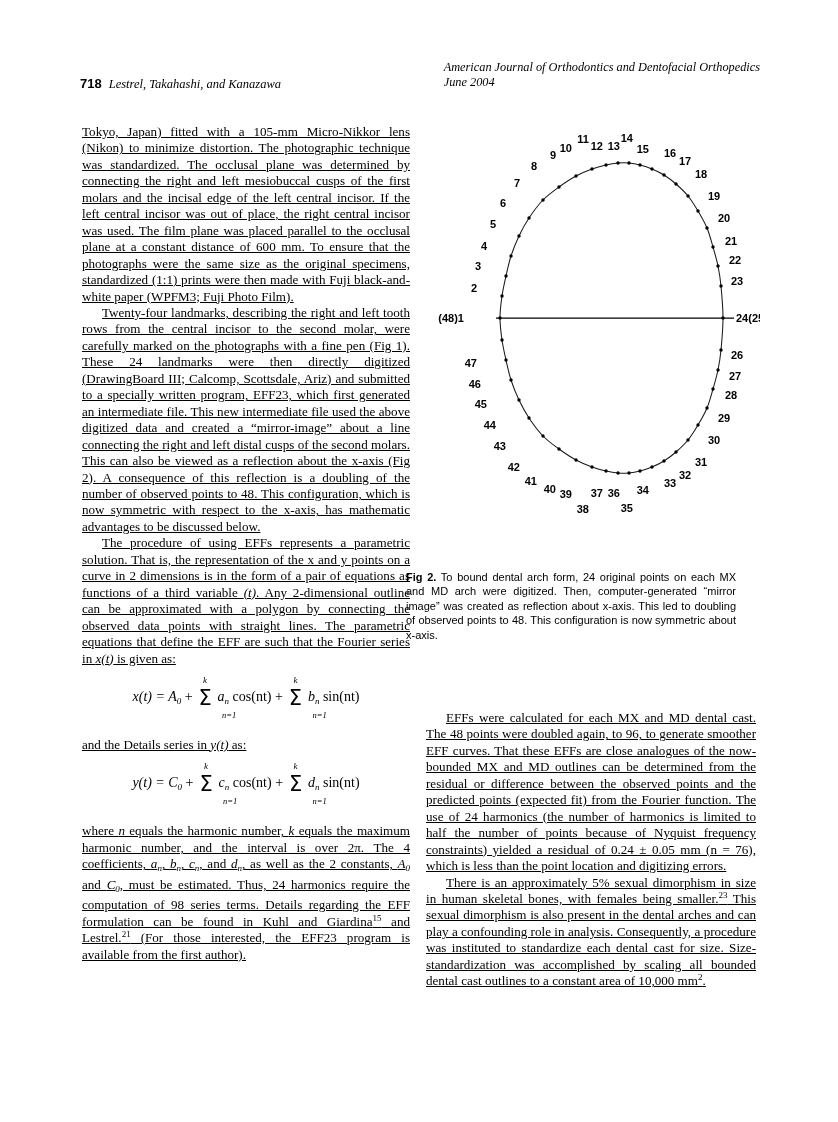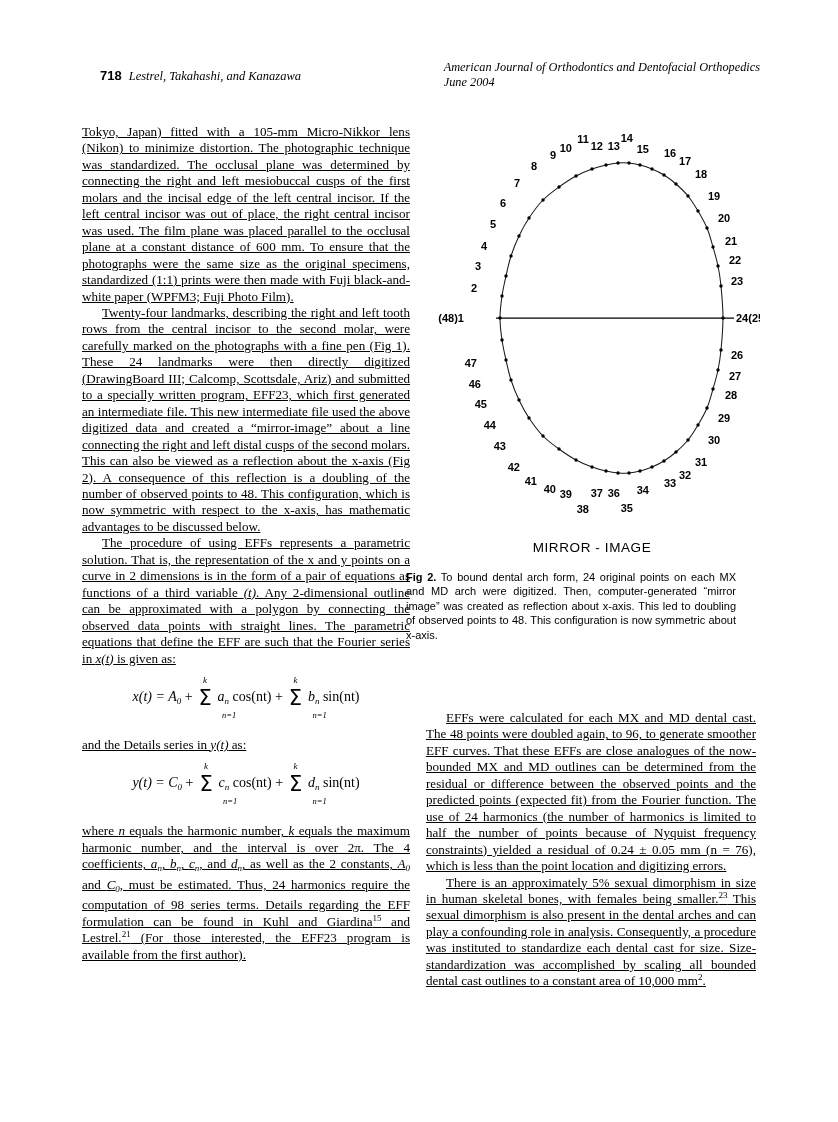--- a/index.html
+++ b/index.html
@@ -8,21 +8,21 @@
     background:#ffffff;
     font-family:"Liberation Serif", serif;
     color:#000000;
     position:relative;
     overflow:hidden;
   }
   .page { position:absolute; left:0; top:0; width:838px; height:1122px; }
 
   
   .runhead { position:absolute; left:80px; top:60px; width:680px; height:40px; }
-  .rh-left { position:absolute; left:0; top:8px; font-size:12.5px; font-style:italic; font-family:"Liberation Serif", serif;margin-left:20px; }
+  .rh-left { position:absolute; left:0; top:16px; font-size:12.5px; font-style:italic; font-family:"Liberation Serif", serif; }
   .rh-folio { font-style:normal; font-weight:bold; font-family:"Liberation Sans", sans-serif; font-size:13px; margin-right:7px; }
   .rh-right { position:absolute; right:0; top:0; text-align:left; font-size:12.3px; font-style:italic; line-height:15px; font-family:"Liberation Serif", serif; }
 
   
   .col { position:absolute; width:328px; text-align:justify; font-size:13.1px; line-height:16.45px; }
   .col p { margin:0; text-indent:20px;text-decoration:underline; }
   .col p.noindent { text-indent:0; }
   .col-left  { left:82px; top:124px; }
   .col-right-lower { left:426px; top:694px; width:330px;margin-top:16px; }
 
@@ -186,21 +186,20 @@
             <text x="89" y="167" class="ptlabel" text-anchor="end">41</text>
             <text x="72" y="153" class="ptlabel" text-anchor="end">42</text>
             <text x="58" y="132" class="ptlabel" text-anchor="end">43</text>
             <text x="48" y="111" class="ptlabel" text-anchor="end">44</text>
             <text x="39" y="90" class="ptlabel" text-anchor="end">45</text>
             <text x="33" y="70" class="ptlabel" text-anchor="end">46</text>
             <text x="29" y="49" class="ptlabel" text-anchor="end">47</text>
           </g>
       </g>
     </svg>
-    <div class="mirror-label">MIRROR - IMAGE</div>
   </div>
 
   <div class="figcap">
     <b>Fig 2.</b><span> To bound dental arch form, 24 original points on each MX and MD arch were digitized. Then, computer-generated “mirror image” was created as reflection about x-axis. This led to doubling of observed points to 48. This configuration is now symmetric about x-axis.</span>
   </div>
 
   <div class="col col-right-lower">
     <p>EFFs were calculated for each MX and MD dental cast. The 48 points were doubled again, to 96, to generate smoother EFF curves. That these EFFs are close analogues of the now-bounded MX and MD outlines can be determined from the residual or difference between the observed points and the predicted points (expected fit) from the Fourier function. The use of 24 harmonics (the number of harmonics is limited to half the number of points because of Nyquist frequency constraints) yielded a residual of 0.24 ± 0.05 mm (n = 76), which is less than the point location and digitizing errors.</p>
     <p><span>There is an approximately 5% sexual dimorphism in size in human skeletal bones, with females being smaller.</span><sup>23</sup><span> This sexual dimorphism is also present in the dental arches and can play a confounding role in analysis. Consequently, a procedure was instituted to standardize each dental cast for size. Size-standardization was accomplished by scaling all bounded dental cast outlines to a constant area of 10,000 mm</span><sup>2</sup><span>.</span></p>
   </div>

